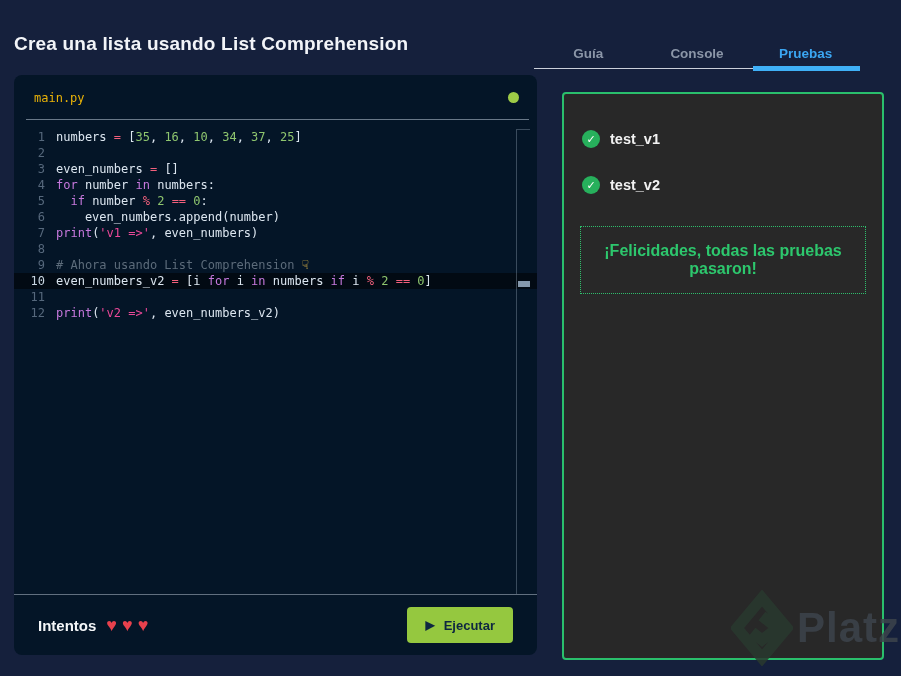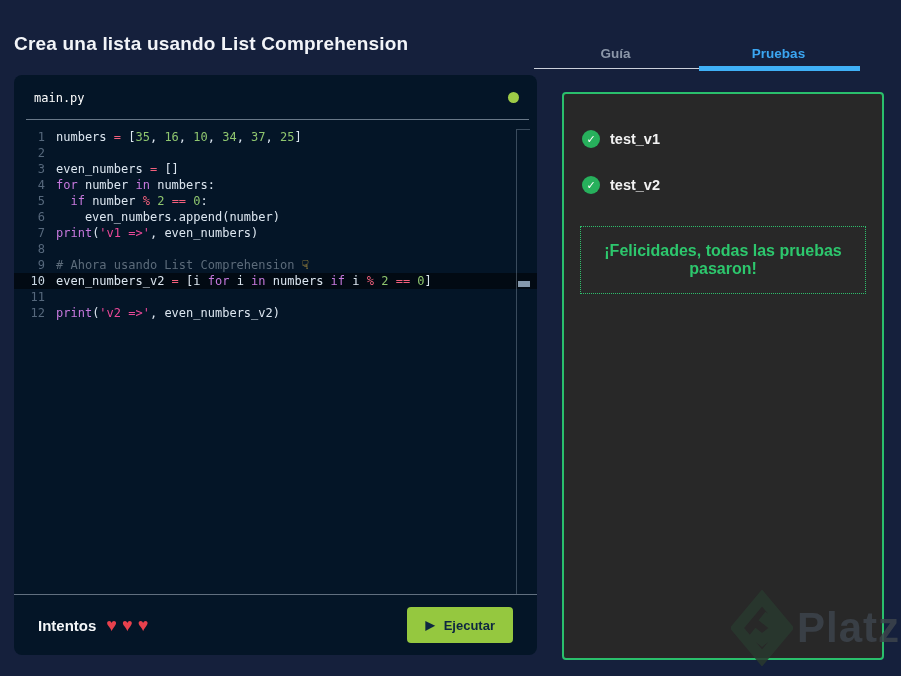--- a/index.html
+++ b/index.html
@@ -23,21 +23,21 @@
   .editor-panel {
     position:absolute; left:14px; top:75px; width:523px; height:580px;
     background:#041527; border-radius:8px; overflow:hidden;
     display:flex; flex-direction:column;
   }
   .editor-header {
     height:45px; flex:none; display:flex; align-items:center;
     padding:0 18px 0 20px; position:relative;
   }
   .editor-filename {
-    font-family:"DejaVu Sans Mono", monospace; font-size:12px; color:#ffffff;text-align:right;
+    font-family:"DejaVu Sans Mono", monospace; font-size:12px; color:#eab308;text-align:right;
   }
   .editor-status-dot {
     margin-left:auto; width:11px; height:11px; border-radius:50%;
     background:#9ecb47;
   }
   .editor-header::after {
     content:""; position:absolute; left:12px; right:8px; bottom:0;
     border-bottom:1px solid rgba(190,202,216,.55);
   }
   .code-area {
@@ -178,20 +178,21 @@
         </span>
       <button class="btn btn-run">
         <span class="play-icon">▶</span>
         <span>Ejecutar</span>
       </button>
     </div>
   </div>
 
   <div class="tabs" id="tabs">
       <div class="tab">Guía</div>
+      <div class="tab">Console</div>
       <div class="tab active">Pruebas</div>
     </div>
 
   <div class="tests-panel">
     <div id="test-rows">
         <div class="test-row">
           <span class="check-icon" style="background: rgb(39, 176, 92);">✓</span>
           <span class="test-label">test_v1</span>
         </div>
         <div class="test-row">

